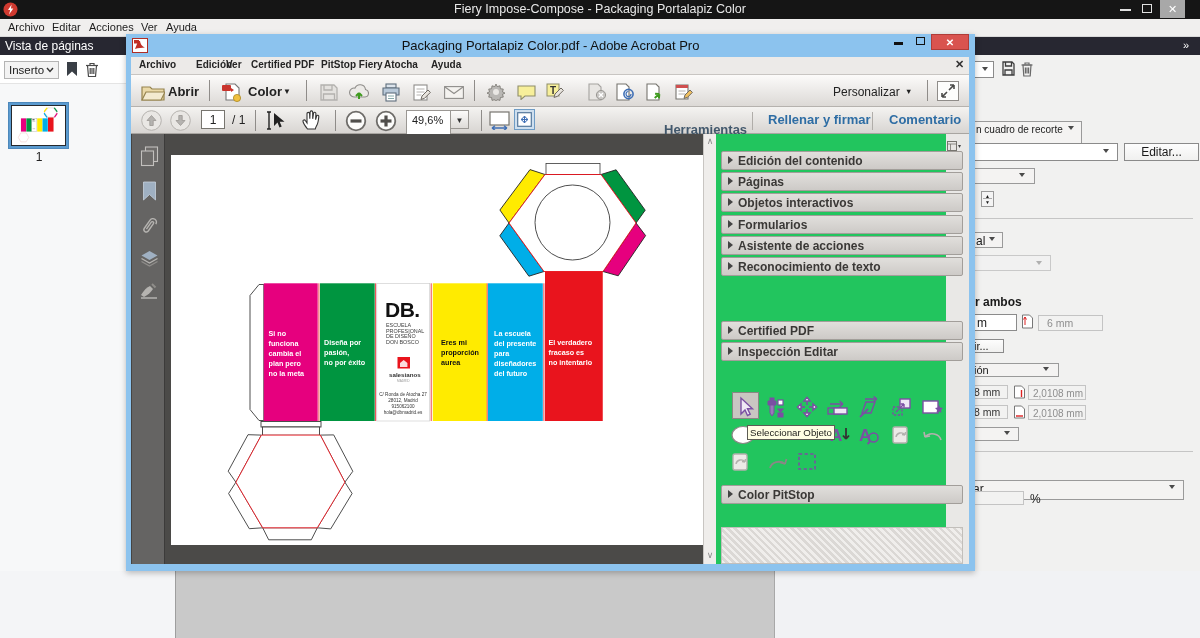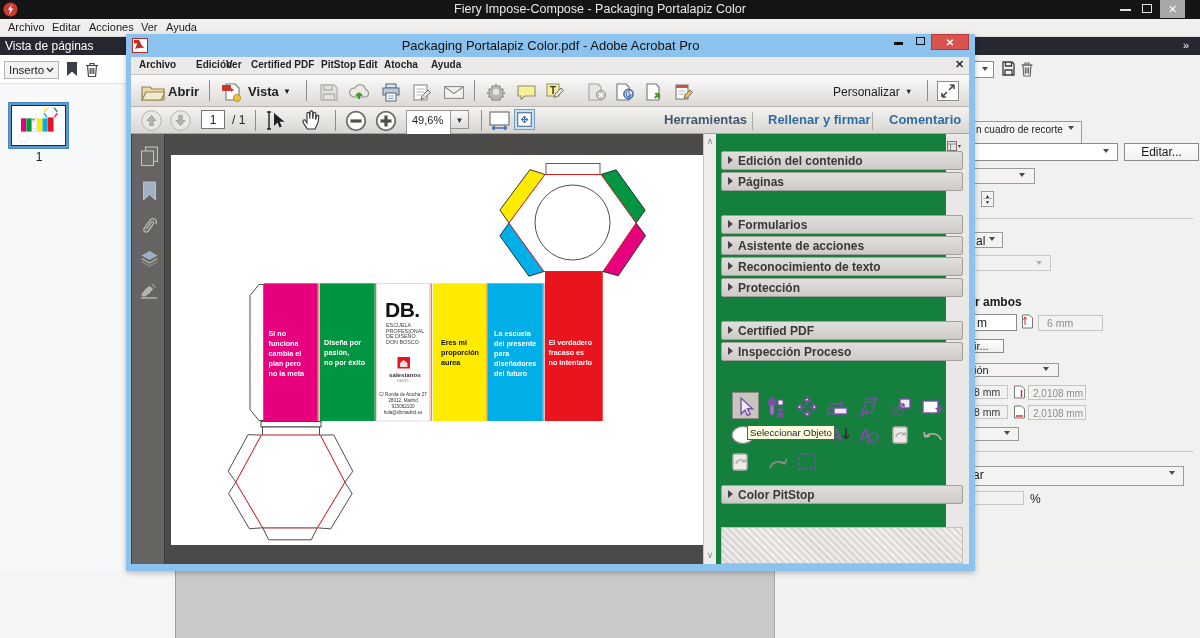--- a/index.html
+++ b/index.html
@@ -32,21 +32,21 @@
 #a-inner{left:5px;top:23px;width:838px;height:507px;background:#e9e8e6}
 #a-menu{left:0;top:0;width:838px;height:18px;background:#eceae8;border-bottom:1px solid #c8c5c2;font-size:10px;font-weight:bold;color:#242424}
 #a-menu span{position:absolute;top:2px}
 #a-tb1{left:0;top:18px;width:838px;height:32px;background:linear-gradient(#fcfbfa,#dcd9d6);border-bottom:1px solid #b5b2ae}
 #a-tb2{left:0;top:50px;width:838px;height:27px;background:linear-gradient(#f4f3f1,#d8d5d2);border-bottom:1px solid #a8a5a1}
 #a-main{left:0;top:77px;width:838px;height:430px}
 #a-side{left:0;top:0;width:34px;height:430px;background:#656463;border-right:1px solid #3c3b3a;border-left:1px solid #454443}
 #a-canvas{left:34px;top:0;width:538px;height:430px;background:#4b4a48}
 #a-page{left:6px;top:21px;width:532px;height:390px;background:#fff}
 #a-scroll{left:572px;top:0;width:13px;height:430px;background:#efedeb;border-left:1px solid #c8c5c2}
-#a-panel{left:585px;top:0;width:230px;height:430px;background:#15803d}
+#a-panel{left:585px;top:0;width:230px;height:430px;background:#22c55e}
 .prow{position:absolute;left:5px;width:242px;height:19px;background:linear-gradient(#e1dfdc,#cdcac7);border:1px solid #a29e9a;border-radius:2px;font-size:12px;font-weight:bold;color:#3a3836}
 .prow .ar{position:absolute;left:6px;top:4px;width:0;height:0;border-left:5px solid #444;border-top:4px solid transparent;border-bottom:4px solid transparent}
 .prow .ard{position:absolute;left:4px;top:6px;width:0;height:0;border-top:5px solid #444;border-left:4px solid transparent;border-right:4px solid transparent}
 .prow .tx{position:absolute;left:16px;top:2px}
 .sep1{position:absolute;top:5px;width:1px;height:21px;background:#8f8c89}
 .sep2{position:absolute;top:5px;width:1px;height:18px;background:#b0ada9}
 .tbtx{position:absolute;font-weight:bold;font-size:13px}
 
 #tip{left:31px;top:39px;width:88px;height:15px;white-space:nowrap;background:#fffee3;border:1px solid #5c5c54;font-size:9.7px;color:#1c1c1a;text-align:center;line-height:14px;z-index:5}
 
@@ -202,21 +202,21 @@
       <path d="M1.5,1 h7 l3,3 v9 h-10 z" fill="#fff" stroke="#777" stroke-width="1"></path>
       <path d="M3,11 h7" stroke="#d22" stroke-width="1.4"></path>
     </svg>
   <div class="abs gfield" style="left:1028px;top:405px;width:58px;height:15px;font-size:10px">
       <span style="position:absolute;left:4px;top:1.5px">2,0108 mm</span>
     </div>
   <div class="abs gcombo" style="left:930px;top:427px;width:89px;height:14px">
       <span class="car" style="right:8px;top:3px"></span>
     </div>
   <div class="abs" style="left:960px;top:451px;width:233px;height:1px;background:#c5c5c5"></div>
-  <div class="abs gcombo" style="left:930px;top:466px;width:254px;height:20px">
+  <div class="abs gcombo" style="left:930px;top:480px;width:254px;height:20px">
       <span style="position:absolute;left:42px;top:1px">ar</span>
       <span class="car" style="right:8px;top:4px"></span>
     </div>
   <div class="abs gfield" style="left:930px;top:491px;width:94px;height:14px"></div>
   <div class="abs" style="left:1030px;top:492px">%</div>
 </div>
 
 <div class="abs" id="acro">
   <div class="abs" id="a-title">
     <div class="t">Packaging Portalapiz Color.pdf - Adobe Acrobat Pro</div>
@@ -228,39 +228,39 @@
         <path d="M3,11 c1,-2.5 2.5,-6 3,-8 h2 c0.3,2 1.5,5.5 5,6.5 c-3,0.6 -7,0.3 -10,1.5 z" fill="#c22e24"></path>
         <rect x="2" y="2" width="5" height="3.5" fill="#c22e24"></rect>
       </svg>
   </div>
   <div class="abs" id="a-inner">
     <div class="abs" id="a-menu">
       <span style="left:8px">Archivo</span>
         <span style="left:65px">Edición</span>
         <span style="left:95px">Ver</span>
       <span style="left:120px">Certified PDF</span>
-        <span style="left:190px">PitStop Edit</span>
+        <span style="left:190px">PitStop Fiery</span>
       <span style="left:253px">Atocha</span>
         <span style="left:300px">Ayuda</span>
       <span style="left:824px;top:1px;font-size:11px;color:#333">✕</span>
     </div>
     <div class="abs" id="a-tb1">
       <svg class="abs" style="left:10px;top:8px" width="24" height="18" viewBox="0 0 24 18">
           <path d="M1,4 h8 l2,2 h12 v11 h-22 z" fill="#ead9a8" stroke="#95834f" stroke-width="1.2"></path>
           <path d="M1,17 l4,-8 h19 l-4,8 z" fill="#f3ead0" stroke="#95834f" stroke-width="1.2"></path>
         </svg>
       <span class="abs" style="left:37px;top:9px;font-weight:bold;font-size:13px;color:#222">Abrir</span>
       <div class="sep1" style="left:78px"></div>
       <svg class="abs" style="left:90px;top:6px" width="23" height="21" viewBox="0 0 23 21">
           <path d="M5,3 h9 l4,4 v12 h-13 z" fill="#fff" stroke="#777" stroke-width="1.1"></path>
           <rect x="1" y="4" width="9" height="6" rx="1" fill="#c9342c"></rect>
           <path d="M10,7 l3,2 -3,2 z" fill="#c9342c"></path>
           <circle cx="16" cy="17" r="3.6" fill="#f0c040" stroke="#a98820" stroke-width="0.8"></circle>
         </svg>
-      <span class="abs" style="left:117px;top:9px;font-weight:bold;font-size:13px;color:#222">Vista</span>
+      <span class="abs" style="left:117px;top:9px;font-weight:bold;font-size:13px;color:#222">Color</span>
       <span class="abs" style="left:152px;top:12px;font-size:8px;color:#222">▼</span>
       <div class="sep1" style="left:175px"></div>
       <svg class="abs" style="left:189px;top:9px" width="18" height="17" viewBox="0 0 18 17">
           <g fill="none" stroke="#b3b1ae" stroke-width="1.3">
             <path d="M1,1 h13 l3,3 v12 h-16 z" fill="#e4e2df"></path>
             <path d="M4,1 v5 h8 v-5"></path>
             <path d="M3.5,16 v-6 h11 v6"></path>
           </g>
         </svg>
       <svg class="abs" style="left:218px;top:8px" width="20" height="18" viewBox="0 0 20 18">
@@ -363,21 +363,21 @@
       <svg class="abs" style="left:358px;top:4px" width="21" height="19" viewBox="0 0 21 19">
           <rect x="1" y="1" width="19" height="13" fill="#fff" stroke="#77756f" stroke-width="1.2"></rect>
           <path d="M3,17 h15 m0,0 l-3,-2.2 m3,2.2 l-3,2.2 M3,17 l3,-2.2 m-3,2.2 l3,2.2" stroke="#3f6fb5" stroke-width="1.3" fill="none"></path>
         </svg>
       <div class="abs" style="left:383px;top:2px;width:21px;height:21px;background:#cfdfee;border:1px solid #6f9cc5">
         <svg width="15" height="15" viewBox="0 0 15 15" style="position:absolute;left:2px;top:2px">
             <rect x="0.7" y="0.7" width="13.6" height="13.6" fill="#fff" stroke="#55789c" stroke-width="1.2"></rect>
             <path d="M4,7.5 h7 m0,0 l-2,-1.6 m2,1.6 l-2,1.6 M4,7.5 l2,-1.6 m-2,1.6 l2,1.6 M7.5,4 v7 m0,-7 l-1.6,2 m1.6,-2 l1.6,2 m-1.6,5 l-1.6,-2 m1.6,2 l1.6,-2" stroke="#3f6fb5" stroke-width="1" fill="none"></path>
           </svg>
       </div>
-      <span class="tbtx" style="left:533px;top:5px;color:#42586c">Herramientas</span>
+      <span class="tbtx" style="left:533px;top:15px;color:#42586c">Herramientas</span>
       <div class="sep2" style="left:621px"></div>
       <span class="tbtx" style="left:637px;top:5px;color:#2e6da4">Rellenar y firmar</span>
       <div class="sep2" style="left:741px"></div>
       <span class="tbtx" style="left:758px;top:5px;color:#2e6da4">Comentario</span>
     </div>
     <div class="abs" id="a-main">
       <div class="abs" id="a-side">
         <svg class="abs" style="left:8px;top:12px" width="19" height="21" viewBox="0 0 19 21">
             <g fill="#6e6c6a" stroke="#c2c0bd" stroke-width="1.1">
               <rect x="5.5" y="1" width="12" height="14.5"></rect>
@@ -503,43 +503,43 @@
             </svg>
         </div>
         <div class="prow" style="top:17px">
             <span class="ar"></span>
             <span class="tx">Edición del contenido</span>
           </div>
         <div class="prow" style="top:38.2px">
             <span class="ar"></span>
             <span class="tx">Páginas</span>
           </div>
+        <div class="prow" style="top:59.4px">
+            <span class="ar"></span>
+            <span class="tx">Objetos interactivos</span>
+          </div>
         <div class="prow" style="top:80.6px">
             <span class="ar"></span>
             <span class="tx">Formularios</span>
           </div>
         <div class="prow" style="top:101.8px">
             <span class="ar"></span>
             <span class="tx">Asistente de acciones</span>
           </div>
         <div class="prow" style="top:123px">
             <span class="ar"></span>
             <span class="tx">Reconocimiento de texto</span>
           </div>
-        <div class="prow" style="top:144.2px">
-            <span class="ar"></span>
-            <span class="tx">Protección</span>
-          </div>
         <div class="prow" style="top:186.6px">
             <span class="ar"></span>
             <span class="tx">Certified PDF</span>
           </div>
         <div class="prow" style="top:207.8px">
             <span class="ar"></span>
-            <span class="tx">Inspección Proceso</span>
+            <span class="tx">Inspección Editar</span>
           </div>
         <div class="abs" id="pit-icons" style="left:0;top:252px;width:253px;height:100px">
           <div class="abs" style="left:16px;top:6px;width:27px;height:27px;background:#c9c6c2;border:1px solid #8a8784"></div>
           <svg class="abs" style="left:18px;top:10px" width="22" height="22" viewBox="0 0 22 22">
               <path d="M7,2 L7,18 L11,14 L13.5,19.5 L16.2,18.2 L13.5,12.8 L18.5,12.8 Z" fill="#efe9f5" stroke="#7b4fa3" stroke-width="1.4"></path>
             </svg>
           <svg class="abs" style="left:48px;top:10px" width="22" height="22" viewBox="0 0 22 22">
               <g stroke="#7b4fa3" fill="#7b4fa3">
                 <rect x="6" y="2" width="4" height="3"></rect>
                 <path d="M4,5 h8 v4 h-8 z" fill="#7b4fa3"></path>

